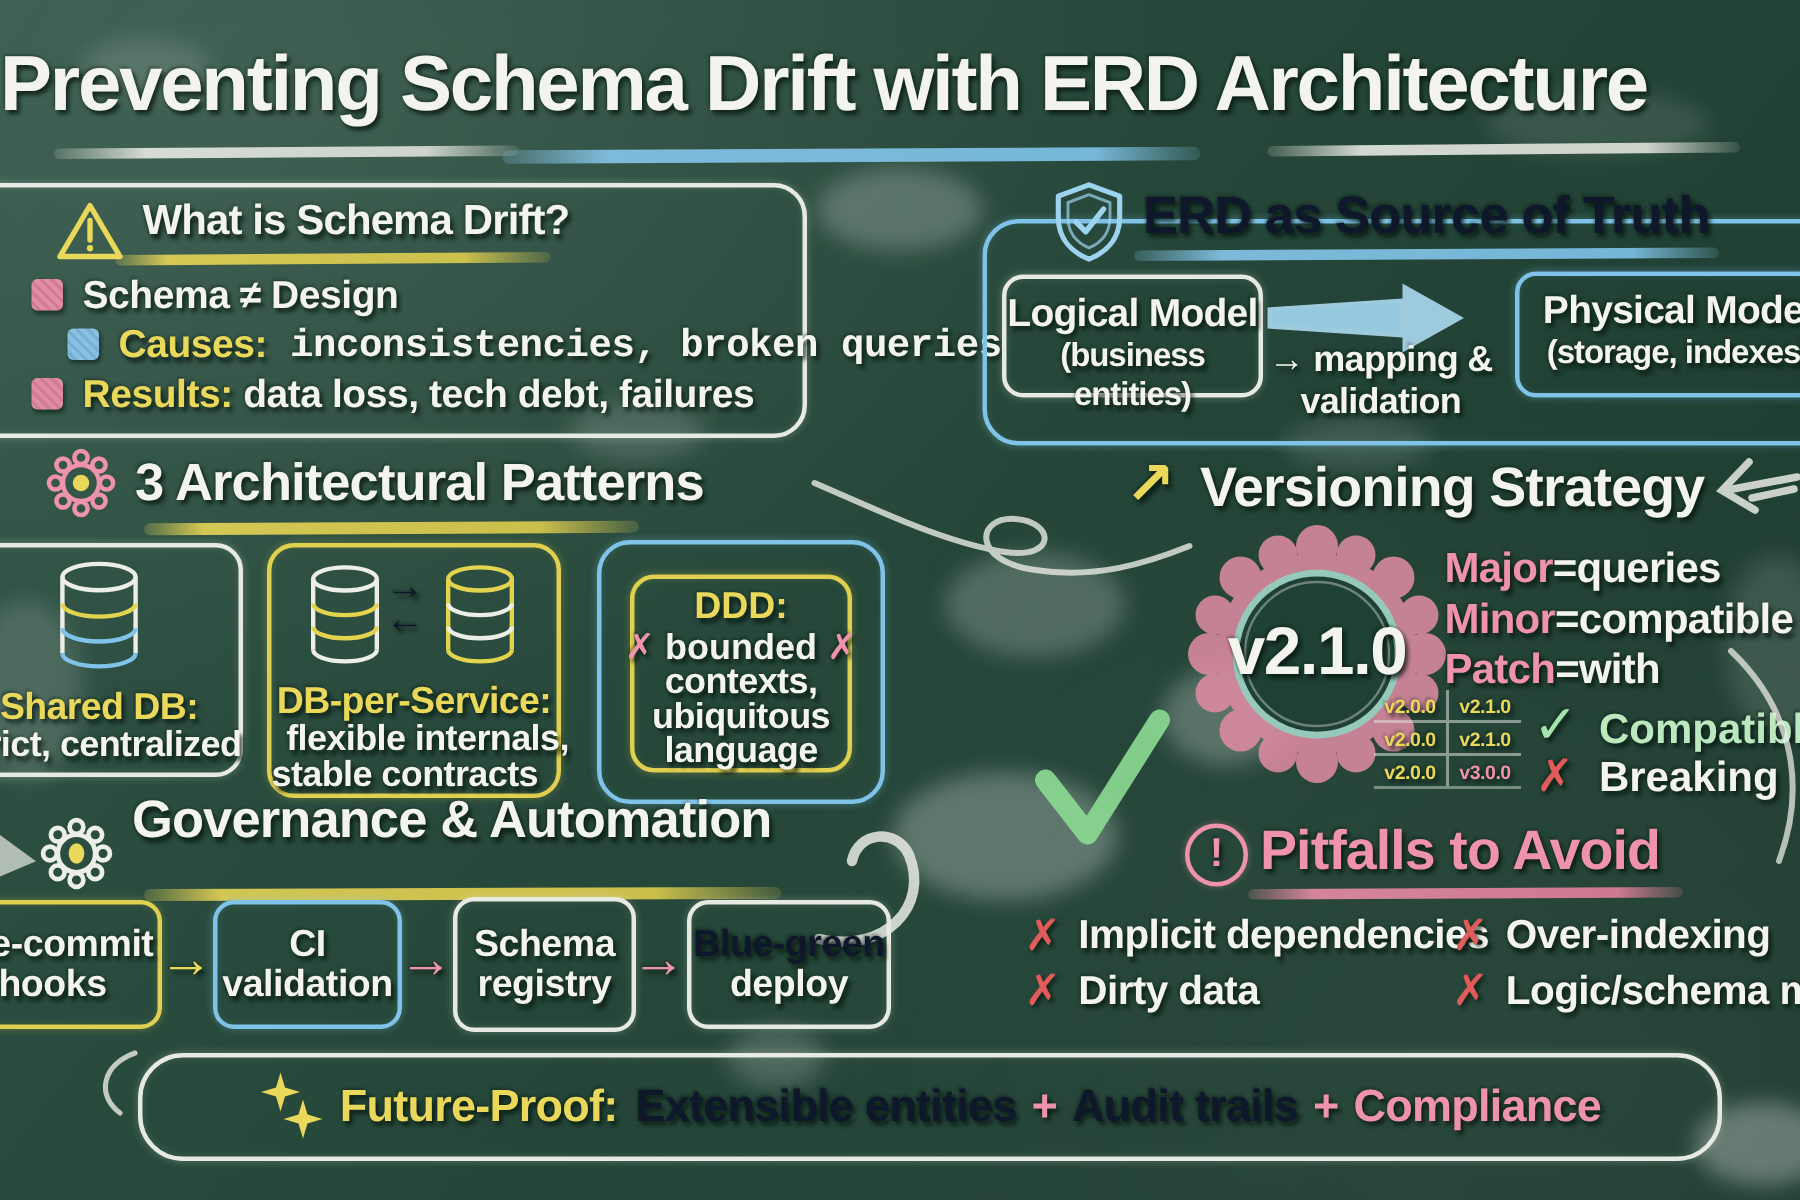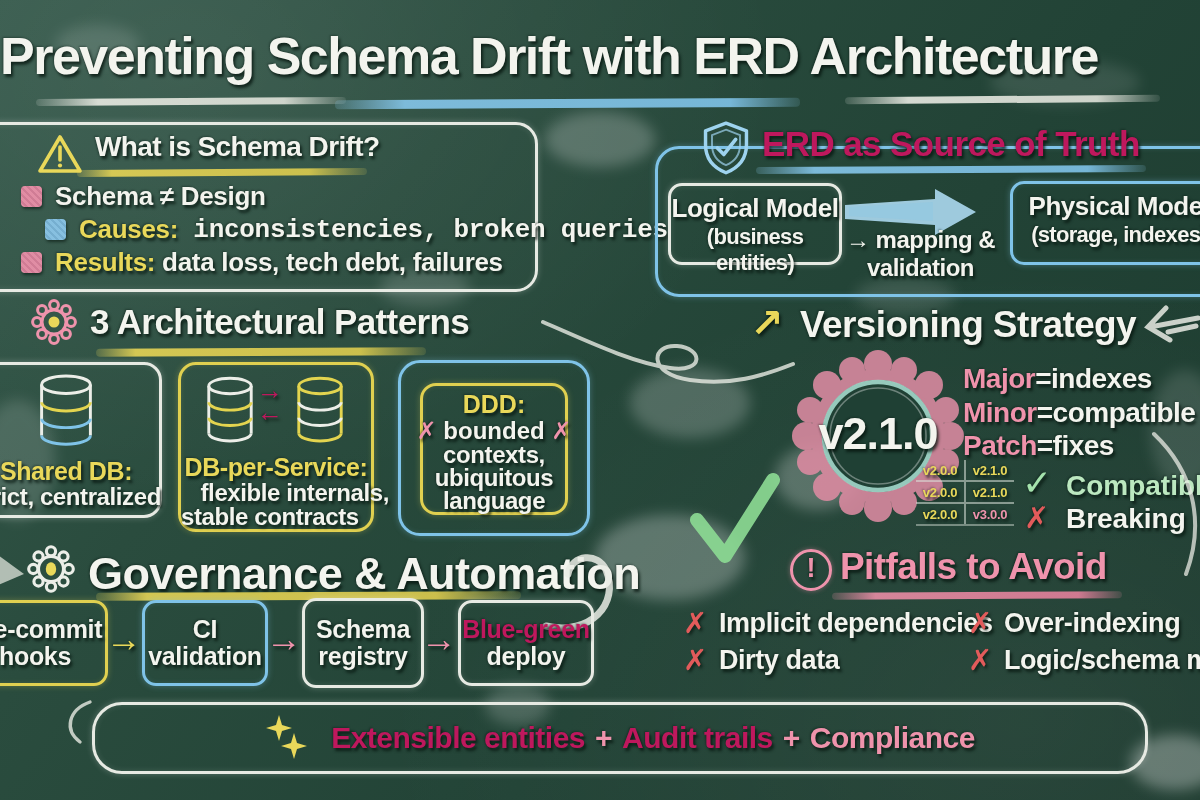--- a/index.html
+++ b/index.html
@@ -4,21 +4,21 @@
 <style>
   html,body{margin:0;padding:0;}
   body{width:1200px;height:800px;overflow:hidden;position:relative;
        font-family:"Liberation Sans","DejaVu Sans",sans-serif;font-weight:bold;
        background:
          radial-gradient(ellipse at 15% 8%, rgba(255,255,255,.07), transparent 42%),
          radial-gradient(ellipse at 85% 90%, rgba(255,255,255,.05), transparent 45%),
          linear-gradient(128deg,#35594b 0%,#2a4c3e 30%,#224336 62%,#1c3a2e 100%);}
   .abs{position:absolute;}
   .chalk{text-shadow:2px 3px 3px rgba(6,20,13,.75), -1px -1px 2px rgba(6,20,13,.35);}
-  .w{color:#f3f4ee;} .y{color:#e9d85a;} .bl{color:#be185d;} .pk{color:#ef93ac;}
+  .w{color:#f3f4ee;} .y{color:#e9d85a;} .bl{color:#0f172a;} .pk{color:#ef93ac;}
   .rd{color:#e25b5b;} .gr{color:#a5e3ad;} .grl{color:#bce8c0;}
   .box{position:absolute;border-radius:18px;}
   .b-white{border:3px solid #e7eae3;box-shadow:0 0 6px rgba(255,255,255,.25), inset 0 0 6px rgba(255,255,255,.12);}
   .b-yellow{border:3px solid #e0d050;box-shadow:0 0 6px rgba(230,215,90,.3), inset 0 0 5px rgba(230,215,90,.15);}
   .b-blue{border:3px solid #7fc3e8;box-shadow:0 0 6px rgba(130,200,235,.35), inset 0 0 5px rgba(130,200,235,.15);}
   .underline{position:absolute;height:7px;border-radius:4px;opacity:.9;}
   .u-yellow{background:linear-gradient(90deg,rgba(233,216,90,.2),#e6d455 12%,#ddcc4e 80%,rgba(233,216,90,.15));}
   .u-blue{background:linear-gradient(90deg,rgba(140,205,240,.2),#85c6ea 15%,#7fc3e8 85%,rgba(140,205,240,.15));}
   .u-pink{background:linear-gradient(90deg,rgba(239,147,172,.2),#e88ca4 15%,#e27f9a 85%,rgba(239,147,172,.15));}
   .u-white{background:linear-gradient(90deg,rgba(240,240,235,.15),#e8eae2 20%,#dfe2d9 80%,rgba(240,240,235,.1));}
@@ -156,21 +156,21 @@
     <div>←</div>
   </div>
   <svg class="abs" style="left:112px;top:10px;" width="54" height="74" viewBox="0 0 56 76">
     <ellipse cx="28" cy="11" rx="22" ry="8" fill="none" stroke="#e3d44f" stroke-width="3"></ellipse>
     <path d="M6 11 V60 M50 11 V60" stroke="#e3d44f" stroke-width="3" fill="none"></path>
     <path d="M6 28 A22 8 0 0 0 50 28" fill="none" stroke="#eceee8" stroke-width="3"></path>
     <path d="M6 44 A22 8 0 0 0 50 44" fill="none" stroke="#eceee8" stroke-width="3"></path>
     <path d="M6 60 A22 8 0 0 0 50 60" fill="none" stroke="#e3d44f" stroke-width="3"></path>
   </svg>
   <div class="abs chalk y pbox-title" style="left:0;top:88px;width:190px;text-align:center;white-space:nowrap;">DB-per-Service:</div>
-  <div class="abs chalk w pbox-line" style="left:0;top:116px;width:208px;text-align:right;white-space:nowrap;">flexible internals,</div>
+  <div class="abs chalk w pbox-line" style="left:0;top:116px;width:208px;text-align:center;white-space:nowrap;">flexible internals,</div>
   <div class="abs chalk w pbox-line" style="left:0;top:140px;width:166px;text-align:center;white-space:nowrap;">stable contracts</div>
 </div>
 
 <div class="box b-blue" style="left:398px;top:360px;width:186px;height:170px;border-radius:22px;">
   <div class="box b-yellow" style="left:19px;top:20px;width:142px;height:126px;border-radius:16px;">
     <div class="abs chalk y" style="left:0;top:4px;width:142px;text-align:center;font-size:25px;">DDD:</div>
     <div class="abs chalk" style="left:-14px;top:31px;width:170px;text-align:center;font-size:24px;white-space:nowrap;">
       <span class="pk">✗</span>
       <span class="w">bounded</span>
       <span class="pk">✗</span>
@@ -211,23 +211,23 @@
     <circle cx="18" cy="110" r="13"></circle>
       <circle cx="154" cy="110" r="13"></circle>
   </g>
   <circle cx="86" cy="84" r="56" fill="#1f4034"></circle>
   <circle cx="86" cy="84" r="54" fill="none" stroke="#a3d8cb" stroke-width="4.5" opacity=".9"></circle>
   <circle cx="86" cy="84" r="48" fill="none" stroke="#ffffff" stroke-width="1.6" opacity=".35"></circle>
 </svg>
 <div class="abs chalk w" style="left:792px;top:408px;width:172px;text-align:center;font-size:45px;letter-spacing:-1px;">v2.1.0</div>
 
 <div class="abs chalk" style="left:963px;top:362px;font-size:28px;letter-spacing:-.5px;white-space:nowrap;line-height:1.2;">
-  <div><span class="pk">Major</span><span class="w">=indexes</span></div>
+  <div><span class="pk">Major</span><span class="w">=queries</span></div>
   <div><span class="pk">Minor</span><span class="w">=compatible</span></div>
-  <div><span class="pk">Patch</span><span class="w">=fixes</span></div>
+  <div><span class="pk">Patch</span><span class="w">=with</span></div>
 </div>
 
 <div class="abs chalk" style="left:916px;top:460px;">
   <div class="vrow">
     <div class="vcell y">v2.0.0</div>
     <div class="vcell y">v2.1.0</div>
   </div>
   <div class="vrow">
     <div class="vcell y">v2.0.0</div>
     <div class="vcell y">v2.1.0</div>
@@ -259,21 +259,21 @@
       <circle cx="24" cy="41" r="4.4"></circle>
     <circle cx="7" cy="24" r="4.4"></circle>
       <circle cx="41" cy="24" r="4.4"></circle>
     <circle cx="12" cy="12" r="4.4"></circle>
       <circle cx="36" cy="12" r="4.4"></circle>
     <circle cx="12" cy="36" r="4.4"></circle>
       <circle cx="36" cy="36" r="4.4"></circle>
   </g>
   <ellipse cx="24" cy="24" rx="5" ry="6.5" fill="#e9d85a"></ellipse>
 </svg>
-<div class="abs chalk w" style="left:88px;top:548px;font-size:45px;letter-spacing:-.6px;white-space:nowrap;">Governance &amp; Automation</div>
+<div class="abs chalk w" style="left:88px;top:527px;font-size:35px;letter-spacing:-.6px;white-space:nowrap;">Governance &amp; Automation</div>
 <div class="underline u-yellow" style="left:96px;top:592px;width:425px;height:8px;transform:rotate(-.2deg);"></div>
 <svg class="abs" style="left:528px;top:542px;" width="100" height="95" viewBox="0 0 100 95">
   <path d="M18 84 C62 94 92 62 78 28 C70 10 44 12 40 32" fill="none" stroke="#e9ebe4" stroke-width="7" stroke-linecap="round" opacity=".85"></path>
 </svg>
 
 <div class="pipe-box b-yellow chalk w" style="left:-38px;top:600px;width:140px;height:80px;">
   <div>Pre-commit</div>
   <div>hooks</div>
 </div>
 <div class="abs chalk y" style="left:106px;top:618px;font-size:36px;">→</div>
@@ -321,19 +321,20 @@
 
 <svg class="abs" style="left:56px;top:698px;" width="40" height="46" viewBox="0 0 40 46">
   <path d="M34 4 C12 12 8 32 24 44" fill="none" stroke="#e9ebe4" stroke-width="3.4" stroke-linecap="round" opacity=".8"></path>
 </svg>
 <div class="box b-white" style="left:92px;top:702px;width:1050px;height:66px;border-radius:30px;border-width:3.5px;">
   <div class="abs" style="left:0;top:0;width:1050px;height:66px;display:flex;align-items:center;justify-content:center;white-space:nowrap;font-size:30px;letter-spacing:-.5px;">
     <svg width="44" height="50" viewBox="0 0 44 50" style="margin-right:10px;">
       <path d="M14 2 L17 12 L27 15 L17 18 L14 28 L11 18 L1 15 L11 12 Z" fill="#e9d85a"></path>
       <path d="M29 20 L32 30 L42 33 L32 36 L29 46 L26 36 L16 33 L26 30 Z" fill="#e9d85a"></path>
     </svg>
+    <span class="chalk y">Future-Proof:</span>
     <span class="chalk bl" style="margin-left:12px;">Extensible entities</span>
     <span class="chalk pk" style="margin:0 10px;">+</span>
     <span class="chalk bl">Audit trails</span>
     <span class="chalk pk" style="margin:0 10px;">+</span>
     <span class="chalk pk">Compliance</span>
   </div>
 </div>
 
 </body></html>

